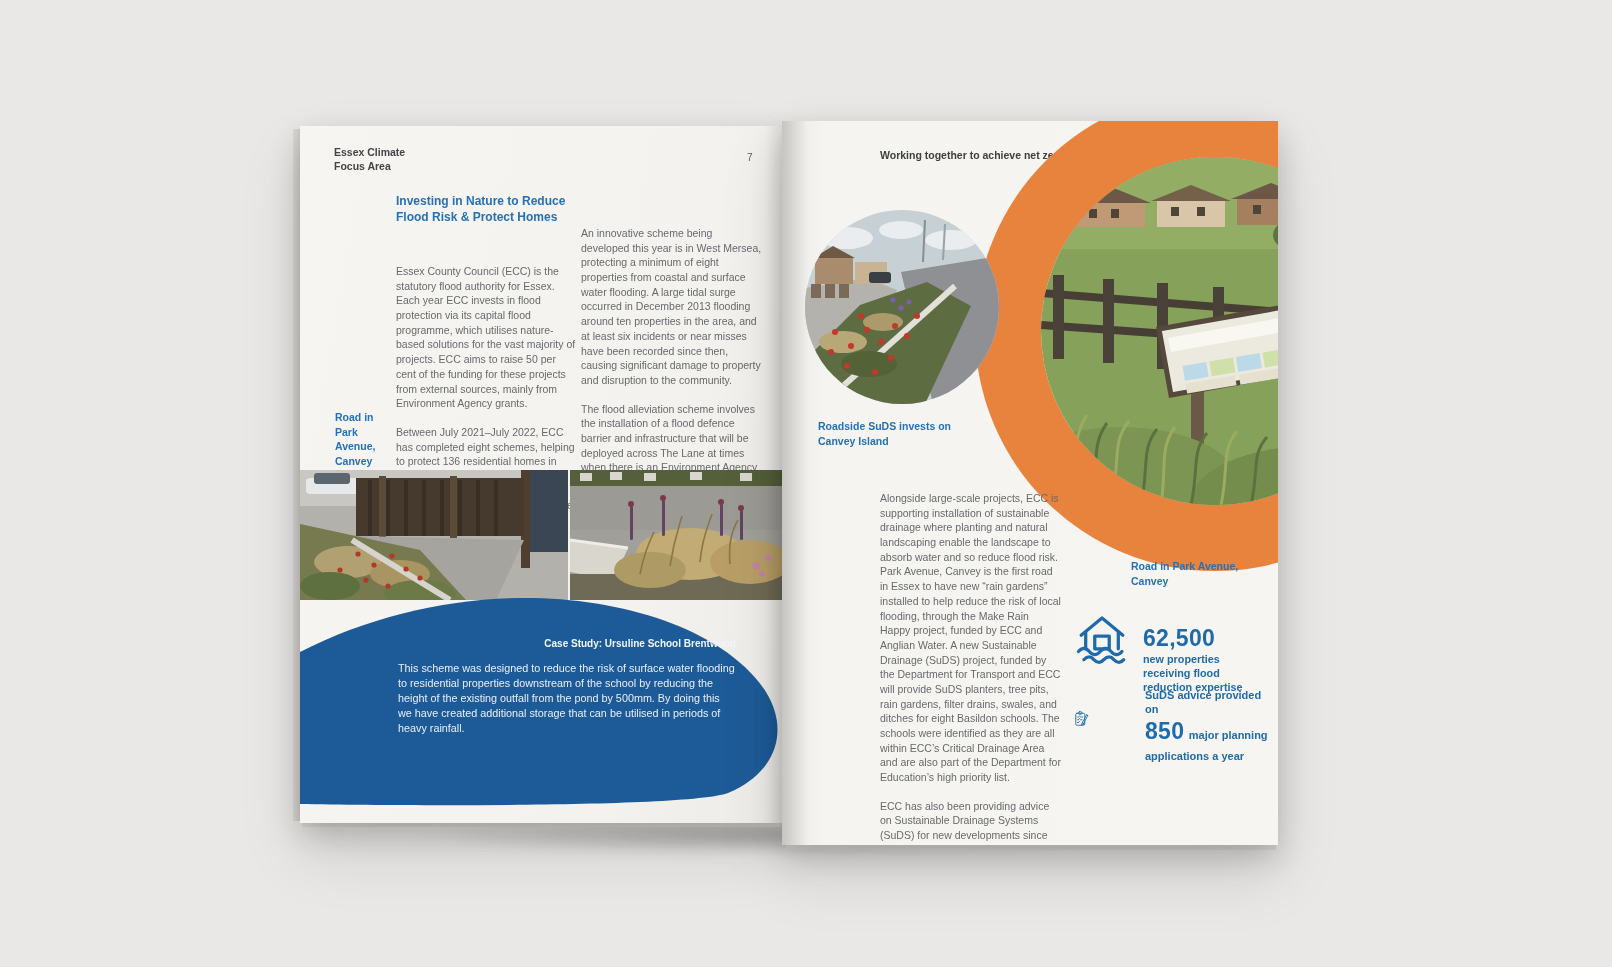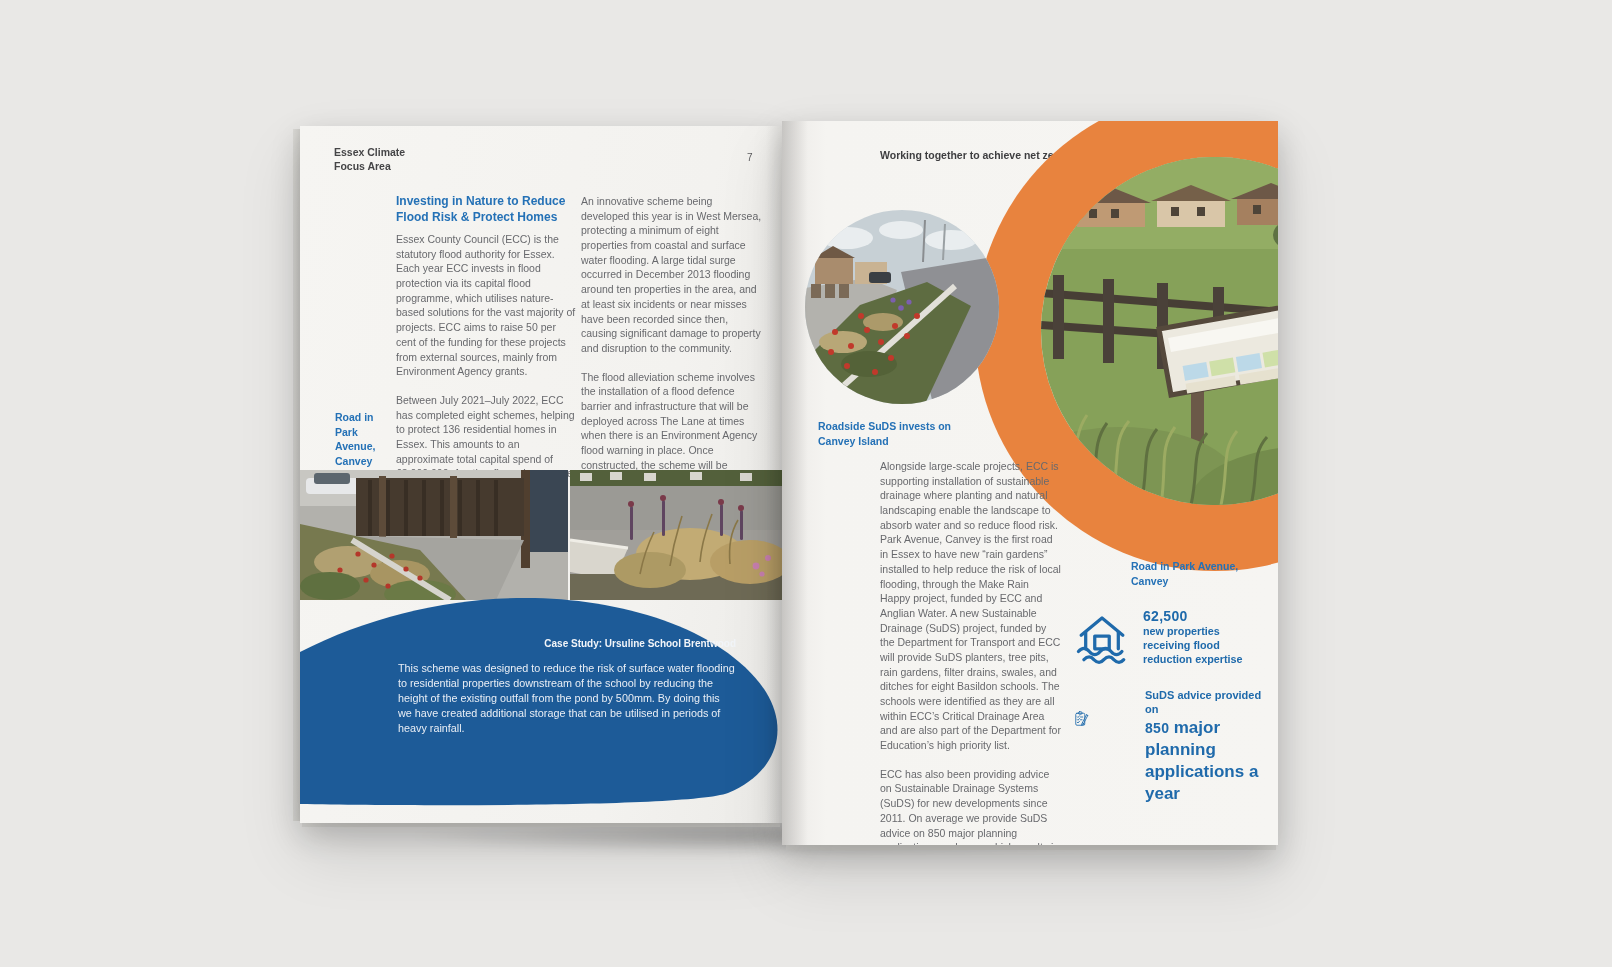--- a/index.html
+++ b/index.html
@@ -28,35 +28,35 @@
   #edge-left{left:293px;top:129px;width:7px;height:692px;}
   #edge-bottom-left{left:302px;top:823px;width:478px;height:4px;background:#dddcd8;}
   #edge-bottom-right{left:786px;top:845px;width:490px;height:5px;background:#dddcd8;}
   #floor-shadow{position:absolute;left:290px;top:818px;width:1000px;height:60px;
     background:radial-gradient(ellipse 55% 45% at 50% 30%,rgba(0,0,0,.22),rgba(0,0,0,0) 70%);
     filter:blur(4px);}
 
   .running-head{font-size:10.5px;font-weight:bold;color:#454547;line-height:1.3;}
   .page-num{position:absolute;font-size:10px;color:#5a5a5c;}
   .article-heading{font-size:12px;font-weight:bold;color:#2471b6;line-height:1.32;}
-  .body-col{font-size:10.5px;color:#68696d;line-height:1.4;}
+  .body-col{font-size:10.5px;color:#68696d;line-height:1.4;margin-top:32px;}
   .body-col p{margin:0 0 14px 0;}
   .blue-cap{font-size:10.5px;font-weight:bold;color:#2471b6;line-height:1.4;}
 
   .case-text{position:absolute;color:#e9eef5;}
   .case-text h3{font-size:10px;font-weight:bold;margin:0 0 12px 0;color:#f2f5f9;text-align:right;}
   .case-text p{font-size:10.8px;line-height:1.38;margin:0 0 13px 0;}
 
   .circle-photo{position:absolute;border-radius:50%;overflow:hidden;}
   #ring-photo{left:259px;top:36px;width:348px;height:348px;box-shadow:0 0 0 66px #e8833e;}
   #suds-photo{left:23px;top:89px;width:194px;height:194px;}
 
   .stat{position:absolute;display:flex;align-items:flex-start;}
   .stat .txt{margin-left:12px;color:#1f6aab;font-weight:bold;}
-  .stat .big{font-size:14px;letter-spacing:.3px;}
+  .stat .big{font-size:23px;letter-spacing:.3px;margin-top:17px;}
   .stat .lbl{font-size:10.8px;line-height:1.3;}
   .photo-box{position:absolute;overflow:hidden;}
   svg{display:block;}
 </style>
 </head>
 <body>
 
 <div class="canvas">
 
   <div id="floor-shadow"></div>
@@ -348,19 +348,19 @@
           <path d="M54,17 L37,50"></path>
             <path d="M59,20 L42,53"></path>
           <path d="M37,50 l-3,9 l9,-4 z"></path>
           <path d="M54,17 l5,3"></path>
         </g>
       </svg>
       <div class="txt">
         <div class="lbl" style="width:120px;font-size:11px;">SuDS advice provided on</div>
         <div style="width:128px;line-height:1.25;">
           <span class="big">850</span>
-          <span class="lbl" style="font-size:17px;">major planning applications a year</span>
+          <span class="lbl" style="font-size:11px;">major planning applications a year</span>
         </div>
       </div>
     </div>
 
   </div>
 </div>
 
 </body></html>

